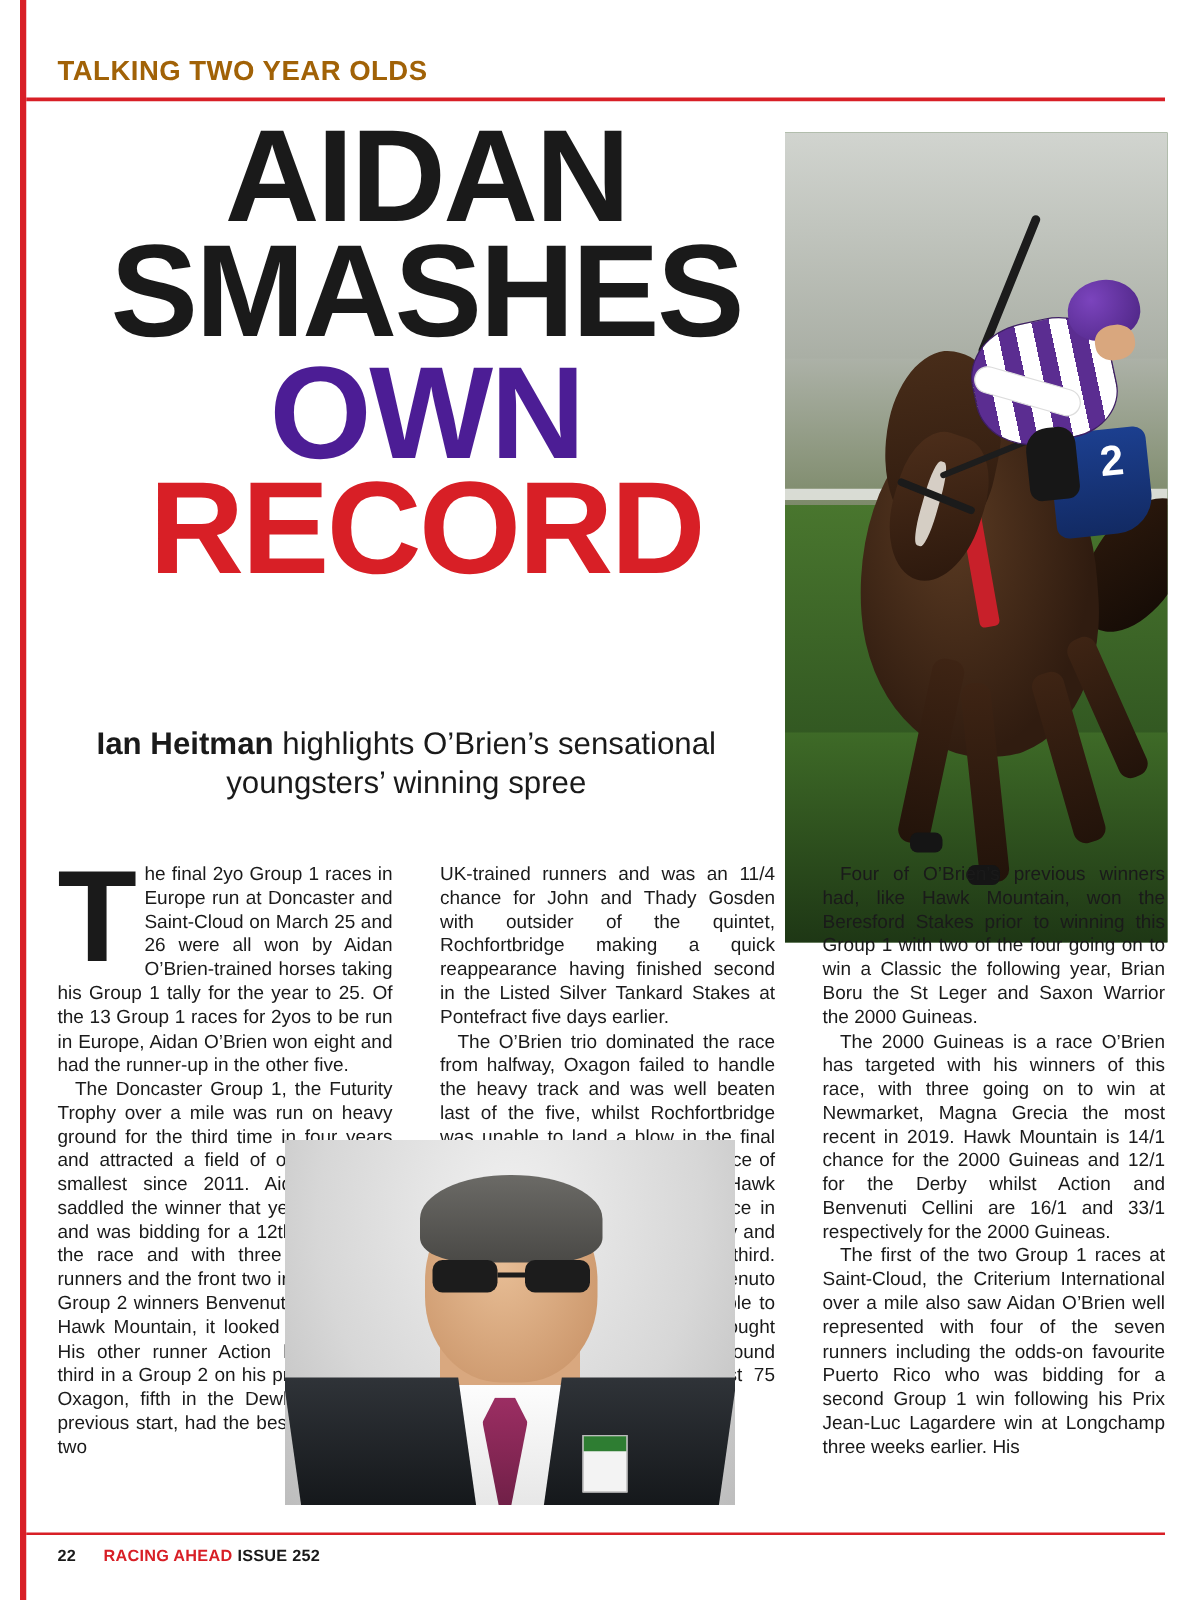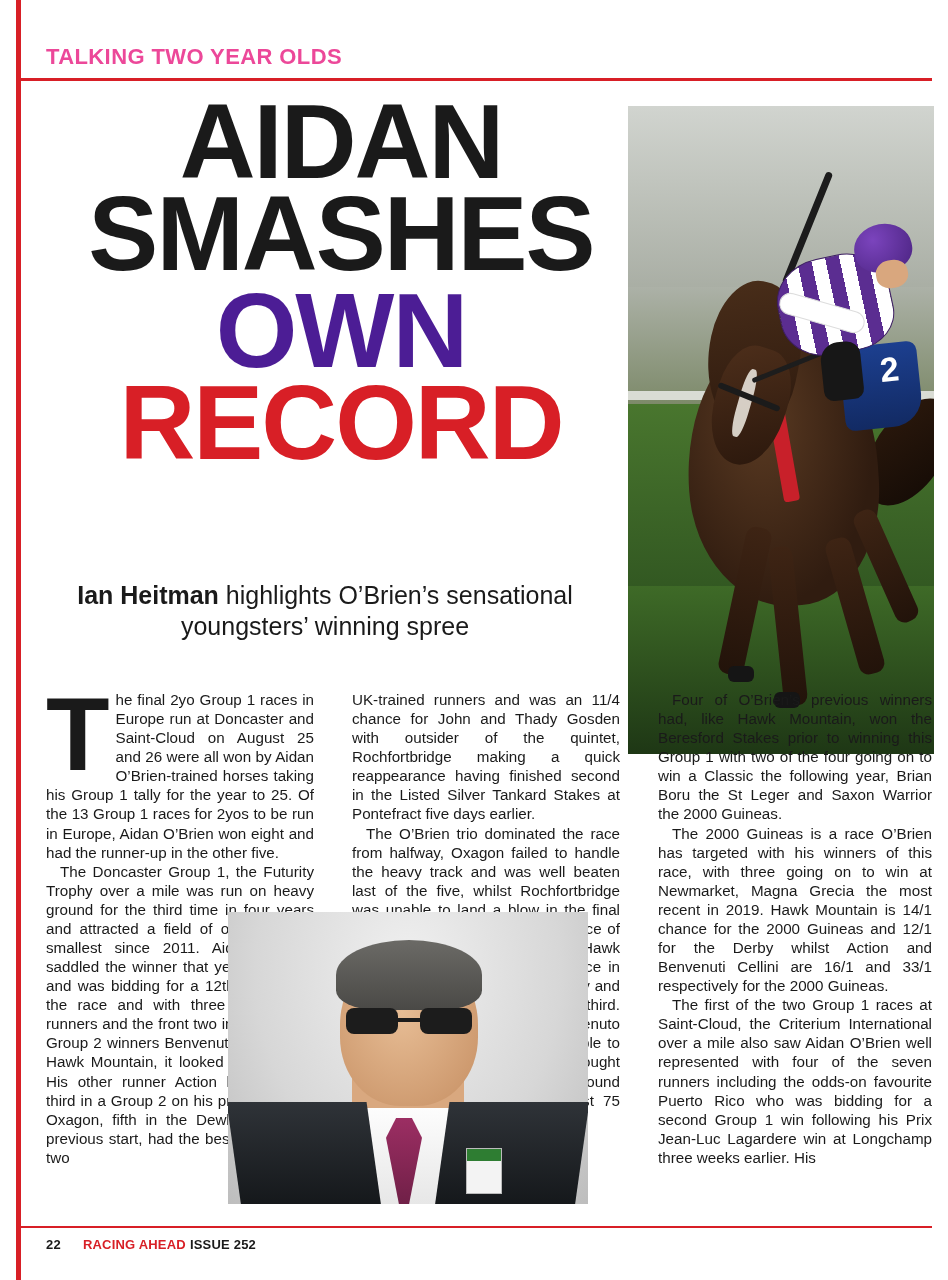--- a/index.html
+++ b/index.html
@@ -31,21 +31,21 @@
     height: 1280px;
     background: #d81f26;
   }
   .kicker {
     position: absolute;
     left: 46px;
     top: 44px;
     font-size: 22px;
     font-weight: bold;
     letter-spacing: 0.4px;
-    color: #ec4899;
+    color: #a16207;
     font-family: "Liberation Sans", sans-serif;
   }
   .kicker-rule {
     position: absolute;
     left: 21px;
     top: 78px;
     width: 911px;
     height: 3px;
     background: #d81f26;
   }
@@ -375,21 +375,21 @@
     <div class="jockey-arm"></div>
     <div class="jockey-helmet"></div>
     <div class="jockey-face"></div>
     <div class="jockey-boot"></div>
   </div>
 
   <div class="cols">
 
     <div class="col col1">
       <span class="dropcap">T</span>
-      <p class="first">he final 2yo Group 1 races in Europe run at Doncaster and Saint-Cloud on August 25 and 26 were all won by Aidan O’Brien-trained horses taking his Group 1 tally for the year to 25. Of the 13 Group 1 races for 2yos to be run in Europe, Aidan O’Brien won eight and had the runner-up in the other five.</p>
+      <p class="first">he final 2yo Group 1 races in Europe run at Doncaster and Saint-Cloud on March 25 and 26 were all won by Aidan O’Brien-trained horses taking his Group 1 tally for the year to 25. Of the 13 Group 1 races for 2yos to be run in Europe, Aidan O’Brien won eight and had the runner-up in the other five.</p>
       <p>The Doncaster Group 1, the Futurity Trophy over a mile was run on heavy ground for the third time in four years and attracted a field of only five, the smallest since 2011. Aidan O’Brien saddled the winner that year, Camelot, and was bidding for a 12th success in the race and with three of the five runners and the front two in the betting, Group 2 winners Benvenuto Cellini and Hawk Mountain, it looked highly likely. His other runner Action had finished third in a Group 2 on his previous start. Oxagon, fifth in the Dewhurst on his previous start, had the best form of the two</p>
     </div>
 
     <div class="col col2">
       <p class="first">UK-trained runners and was an 11/4 chance for John and Thady Gosden with outsider of the quintet, Rochfortbridge making a quick reappearance having finished second in the Listed Silver Tankard Stakes at Pontefract five days earlier.</p>
       <p>The O’Brien trio dominated the race from halfway, Oxagon failed to handle the heavy track and was well beaten last of the five, whilst Rochfortbridge was unable to land a blow in the final two furlongs. All three had a chance of winning with two furlongs to go, Hawk Mountain having set a steady pace in front with Action racing prominently and Benvenuto Cellini close up in third. Entering the final furlong Benvenuto Cellini was the first to crack, unable to go with his two stablemates who fought out the finish, Hawk Mountain found that little bit extra inside the last 75 yards to beat</p>
     </div>
 
     <div class="col col3">
       <p>Four of O’Brien’s previous winners had, like Hawk Mountain, won the Beresford Stakes prior to winning this Group 1 with two of the four going on to win a Classic the following year, Brian Boru the St Leger and Saxon Warrior the 2000 Guineas.</p>

